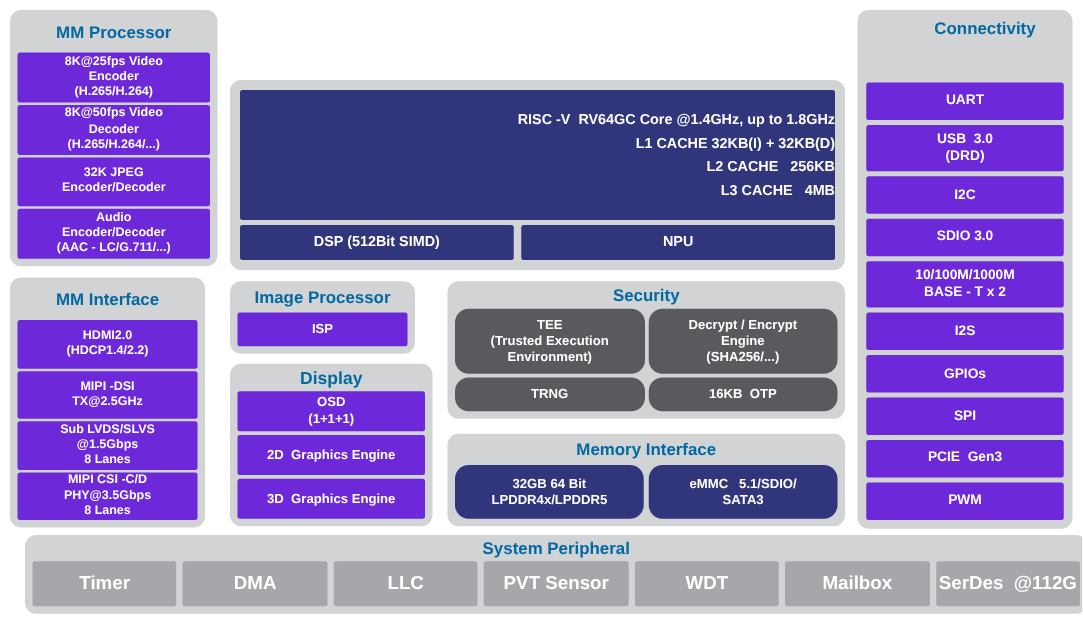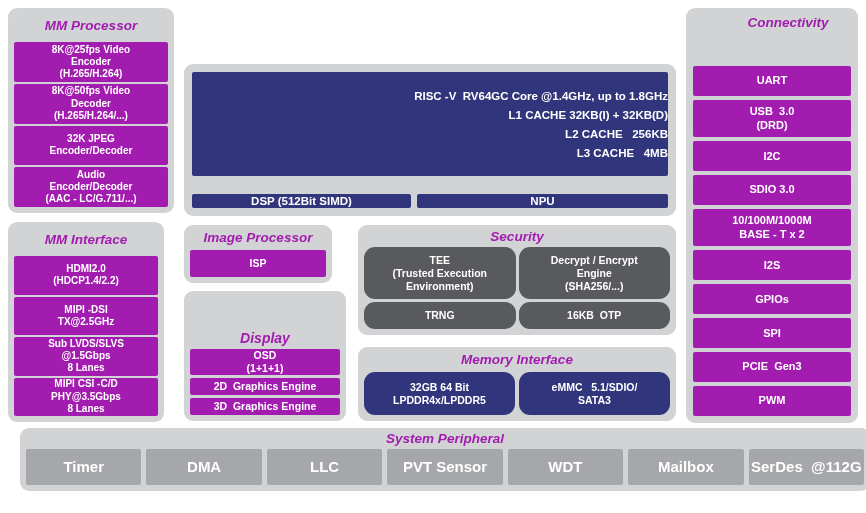--- a/index.html
+++ b/index.html
@@ -5,66 +5,66 @@
   html,body { margin:0; padding:0; background:#ffffff; }
   .canvas {
     position:relative; width:866px; height:513px; background:#ffffff;
     font-family:"Liberation Sans","DejaVu Sans",sans-serif; overflow:hidden;
   }
   .panel {
     position:absolute; background:#d2d3d5; border-radius:9px;
     display:flex; flex-direction:column; box-sizing:border-box;
   }
   .panel-title {
-    font-weight:700; font-size:13.5px; color:#a21caf; text-align:left;
-    display:flex; align-items:center; justify-content:center; flex:none;font-style:italic;
+    font-weight:700; font-size:13.5px; color:#0369a1; text-align:left;
+    display:flex; align-items:center; justify-content:center; flex:none;
   }
   .stack { flex:1; display:flex; flex-direction:column; padding:0 6px 6px; }
   .box {
     display:flex; align-items:center; justify-content:center; text-align:center;
     color:#ffffff; font-weight:700; white-space:pre-wrap; border-radius:2px;
     line-height:1.22; box-sizing:border-box; flex:1;
   }
-  .blue  { background:#a21caf; }
+  .blue  { background:#6d28d9; }
   .navy  { background:#31357b; }
   .dgray { background:#595a5e; }
   .mgray { background:#a5a7aa; }
 
   
   #p-mmproc   { left:8px;   top:8px;   width:166px; height:205px; }
   #p-mmint    { left:8px;   top:222px; width:156px; height:200px; }
   #p-cpu      { left:184px; top:64px;  width:492px; height:152px; padding:8px; }
   #p-imgproc  { left:184px; top:225px; width:148px; height:58px; }
   #p-display  { left:184px; top:291px; width:162px; height:130px; }
   #p-security { left:358px; top:225px; width:318px; height:110px; }
   #p-memory   { left:358px; top:347px; width:318px; height:74px; }
   #p-conn     { left:686px; top:8px;   width:172px; height:415px; }
   #p-periph   { left:20px;   top:428px; width:850px; height:63px; }
 
   #p-mmproc .panel-title, #p-mmint .panel-title { height:34px; }
   #p-imgproc .panel-title { height:25px; }
-  #p-display .panel-title { height:22px; font-size:14px;margin-top:36px; }
+  #p-display .panel-title { height:22px; font-size:14px; }
   #p-security .panel-title { height:22px; }
   #p-memory .panel-title { height:25px; }
   #p-conn .panel-title { height:28px;padding-left:32px; }
   #p-periph .panel-title { height:21px; }
 
   #p-mmproc .stack, #p-mmint .stack { gap:2px; font-size:10px; }
   #p-imgproc .stack { font-size:10.5px; }
   #p-display .stack { gap:3px; font-size:10.5px; }
   #p-conn .stack { gap:4px; padding:0 7px 7px; font-size:11px;margin-top:30px; }
   #p-conn .box.tall { flex:1.25; }
 
   
   .cpu-main {
     flex:1; display:flex; flex-direction:column; align-items:flex-end; justify-content:center;
     gap:7px; background:#31357b; border-radius:2px; color:#fff; font-weight:700; font-size:11.5px;
   }
   .cpu-line { white-space:pre-wrap; text-align:center; }
-  .cpu-row { display:flex; gap:6px; height:28px; margin-top:4px;align-items:flex-end; }
+  .cpu-row { display:flex; gap:6px; height:28px; margin-top:4px; }
   .cpu-row .box { font-size:11.5px; }
   #dsp-box { flex:0 0 46%; }
   #npu-box { flex:1; }
 
   
   .grid2 { flex:1; display:grid; grid-template-columns:1fr 1fr; gap:3px; padding:0 6px 6px; font-size:10.5px; }
   .grid2 .box { flex:none;border-radius:11px; }
   #p-memory .grid2 { gap:4px; }
   .grid7 { flex:1; display:grid; grid-template-columns:repeat(7,1fr); gap:5px; padding:0 6px 6px; font-size:15px; }
   .grid7 .box { flex:none; }

